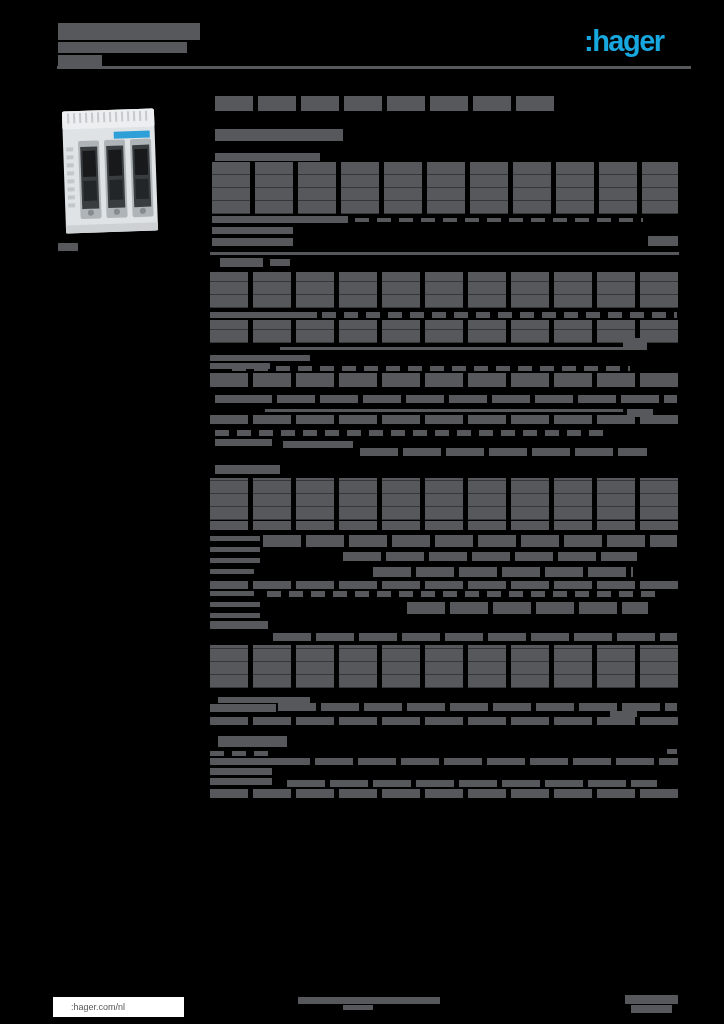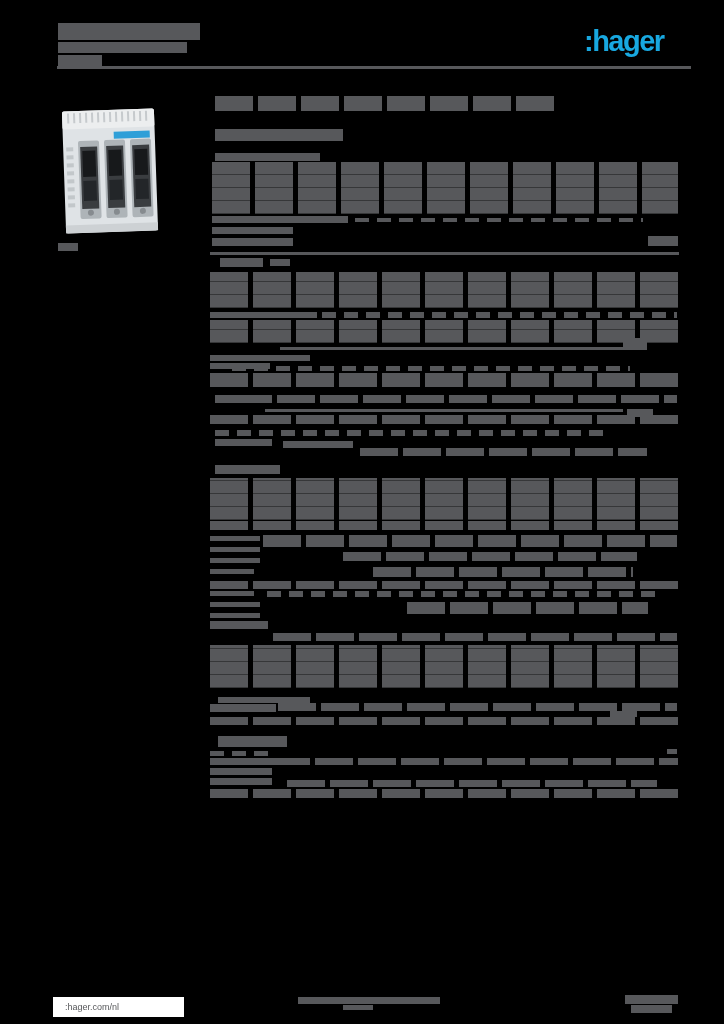--- a/index.html
+++ b/index.html
@@ -25,21 +25,21 @@
     color:var(--cyan,#18a8e0);
     font-size:29px;font-weight:bold;letter-spacing:-1.5px;line-height:34px;
     text-align:left;
   }
   .product{position:absolute;left:56px;top:96px;width:108px;height:146px;}
   .fbox{
     position:absolute;left:53px;top:997px;width:131px;height:20px;
     background:var(--white,#fff);
     color:var(--bar,#57585b);
     font-size:9px;line-height:20px;
-    padding-left:12px;box-sizing:border-box;
+    padding-left:18px;box-sizing:border-box;
     white-space:nowrap;overflow:hidden;
   }
 </style>
 </head>
 <body>
 
 <div class="page">
 
   <div class="logo">:hager</div>
 

